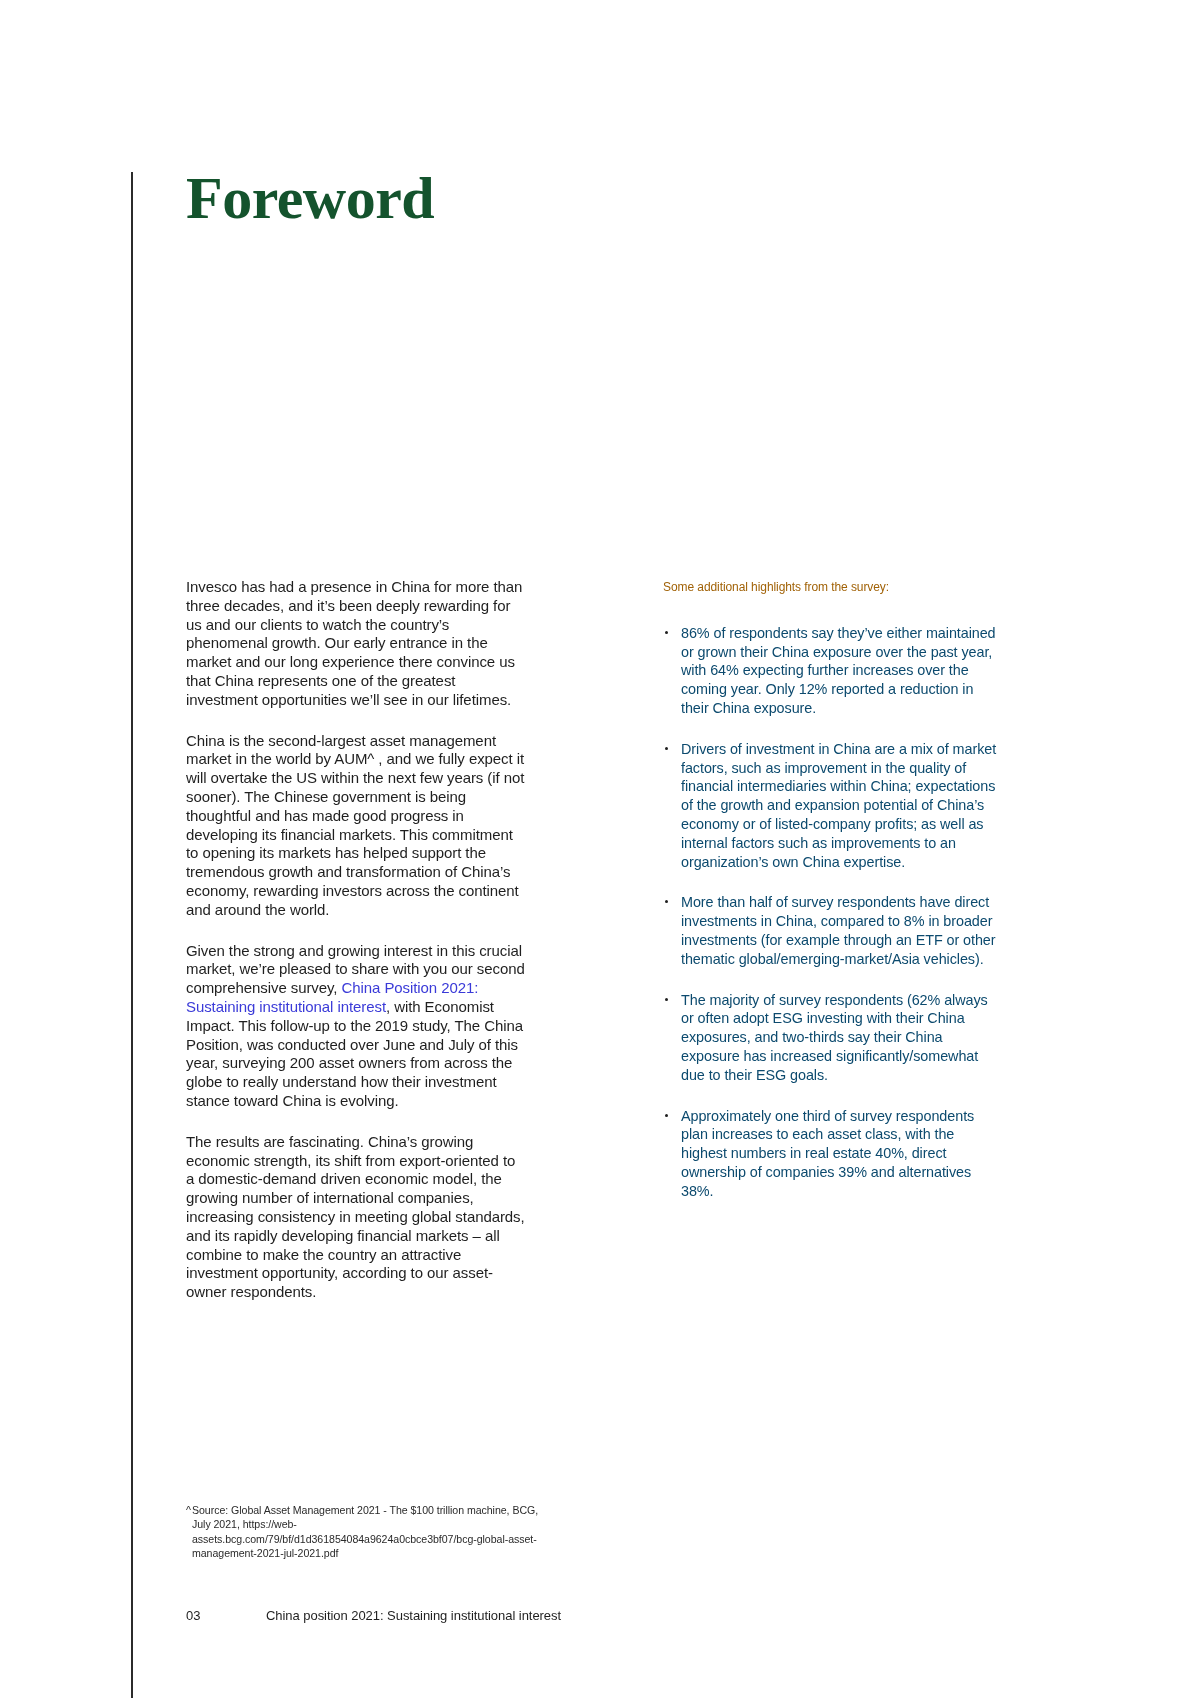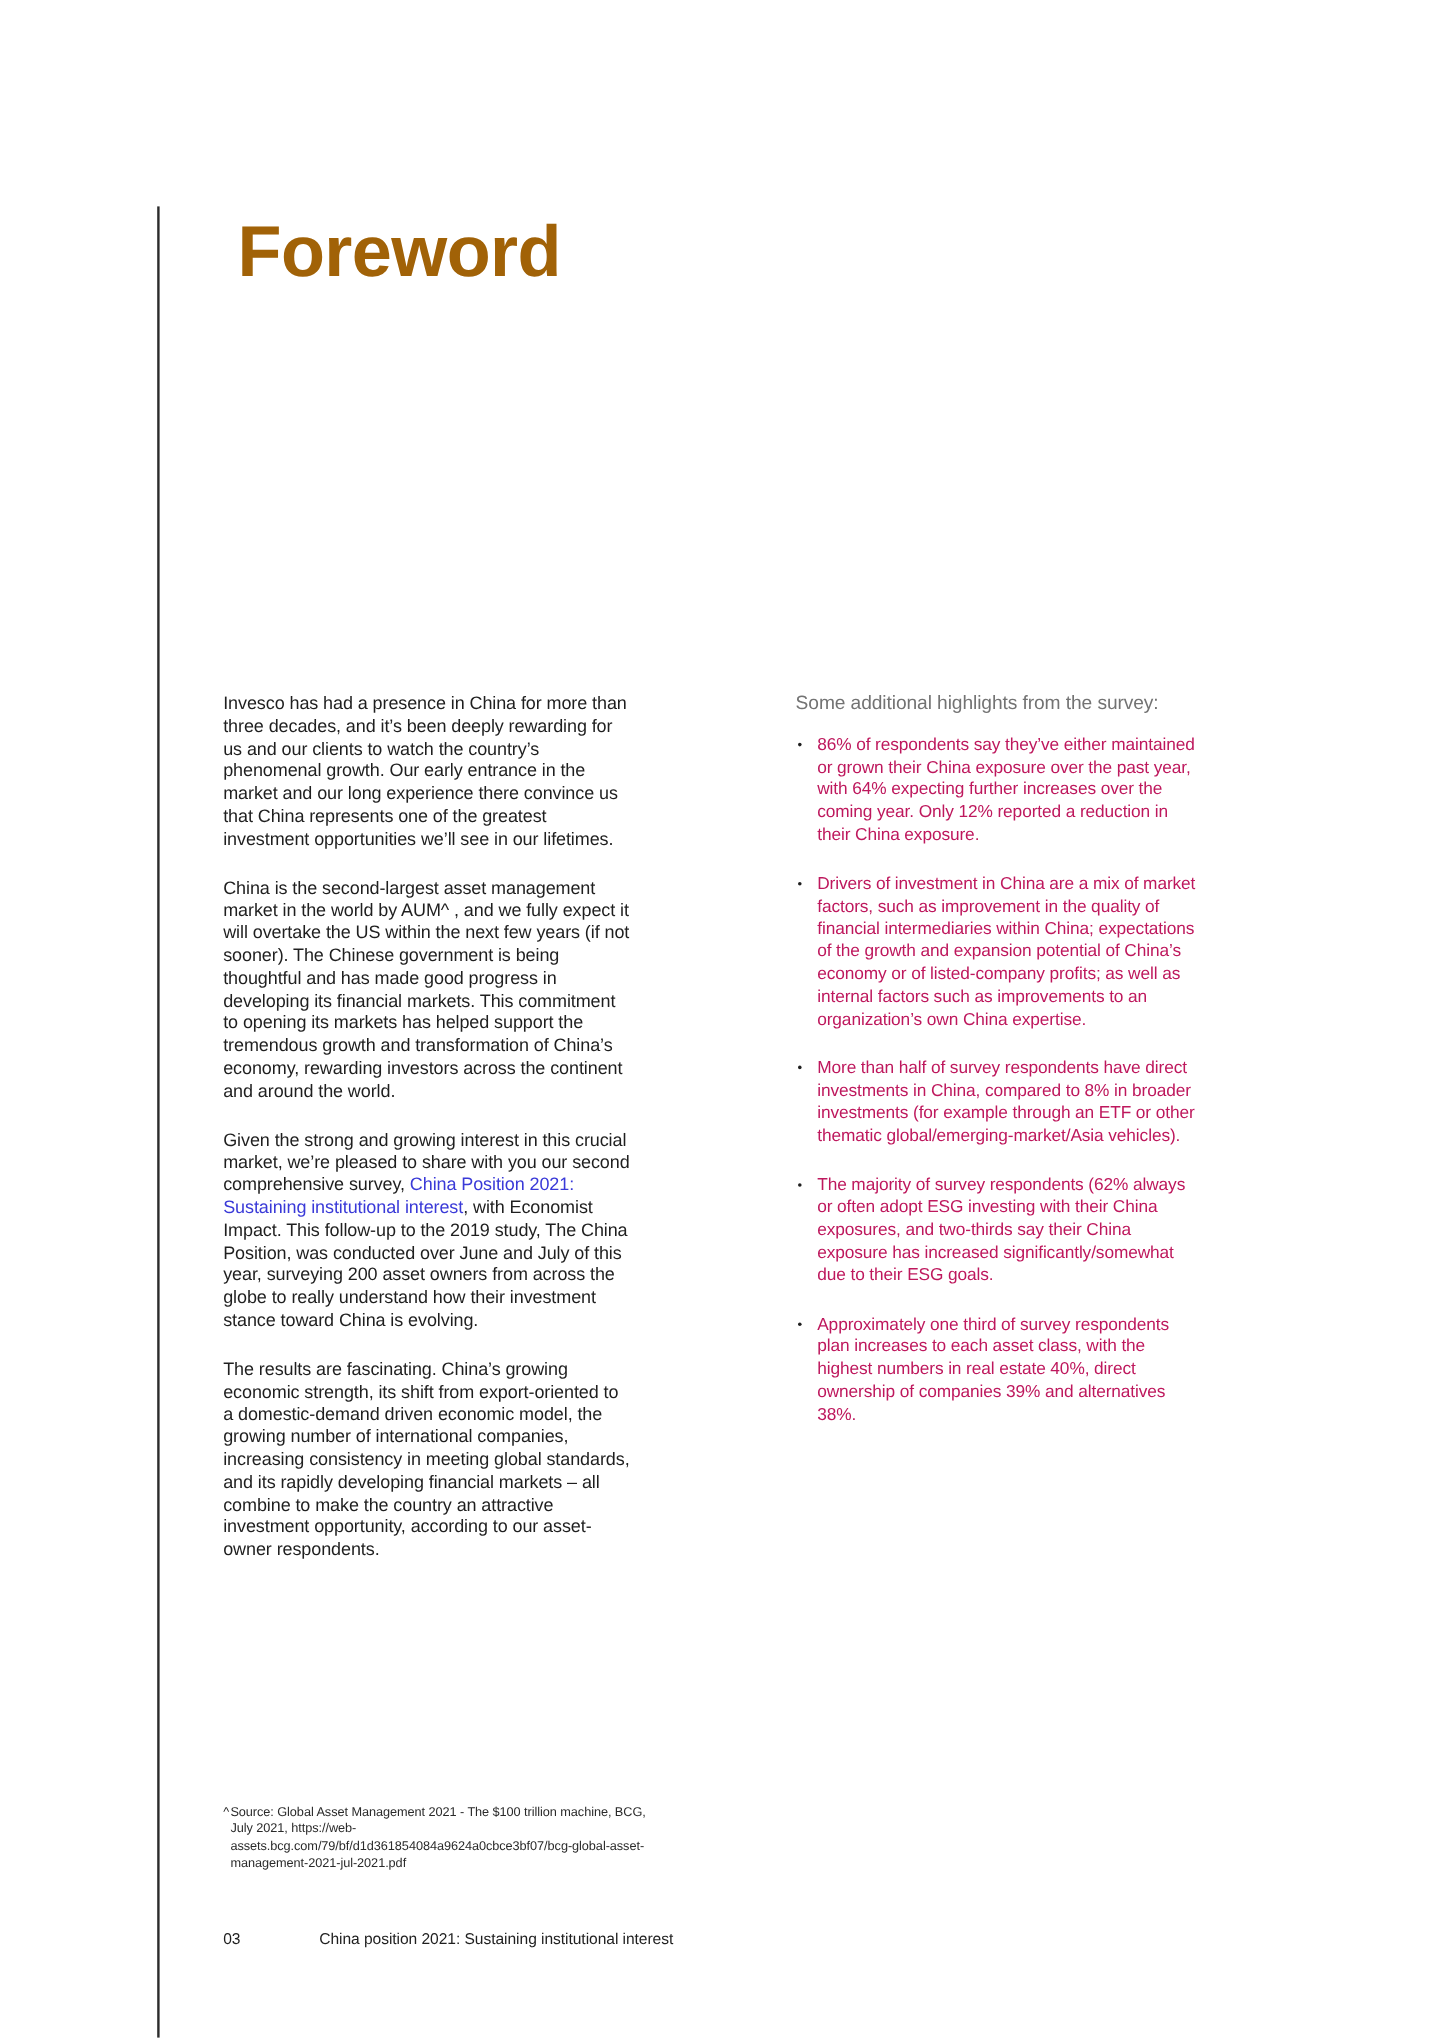--- a/index.html
+++ b/index.html
@@ -32,27 +32,27 @@
     top: 172px;
     width: 2px;
     height: 1526px;
     background: #2b2b2b;
   }
 
   .title {
     position: absolute;
     left: 186px;
     top: 165px;
-    font-family: Liberation Sans, sans-serif;
+    font-family: Liberation Serif, serif;
     font-weight: bold;
     font-size: 60px;
     line-height: 66px;
     letter-spacing: -0.5px;
-    color: #a16207;
-    margin: 12px;
+    color: #14532d;
+    margin: 0;
   }
 
   .columns {
     position: absolute;
     left: 186px;
     top: 578px;
     width: 850px;
   }
 
   .col {
@@ -70,40 +70,40 @@
     color: #1f1f1f;
   }
 
   a.inline-link,
   .inline-link {
     color: #3a3ad8;
     text-decoration: none;
   }
 
   .intro-line {
-    margin: 0 0 15px 0;
-    font-size: 16px;
+    margin: 0 0 27px 0;
+    font-size: 12px;
     line-height: 18.8px;
     letter-spacing: -0.08px;
-    color: #737373;
+    color: #a16207;
   }
 
   ul.bullets {
     list-style: none;
     margin: 0;
     padding: 0;
   }
   ul.bullets li {
     position: relative;
     padding-left: 18px;
     margin-bottom: 22px;
     font-size: 14.4px;
     line-height: 18.8px;
     letter-spacing: -0.08px;
-    color: #be185d;
+    color: #0c4a6e;
   }
   ul.bullets li .dot {
     position: absolute;
     left: 2px;
     top: 7px;
     width: 3px;
     height: 3px;
     background: #1f1f1f;
     border-radius: 50%;
   }

